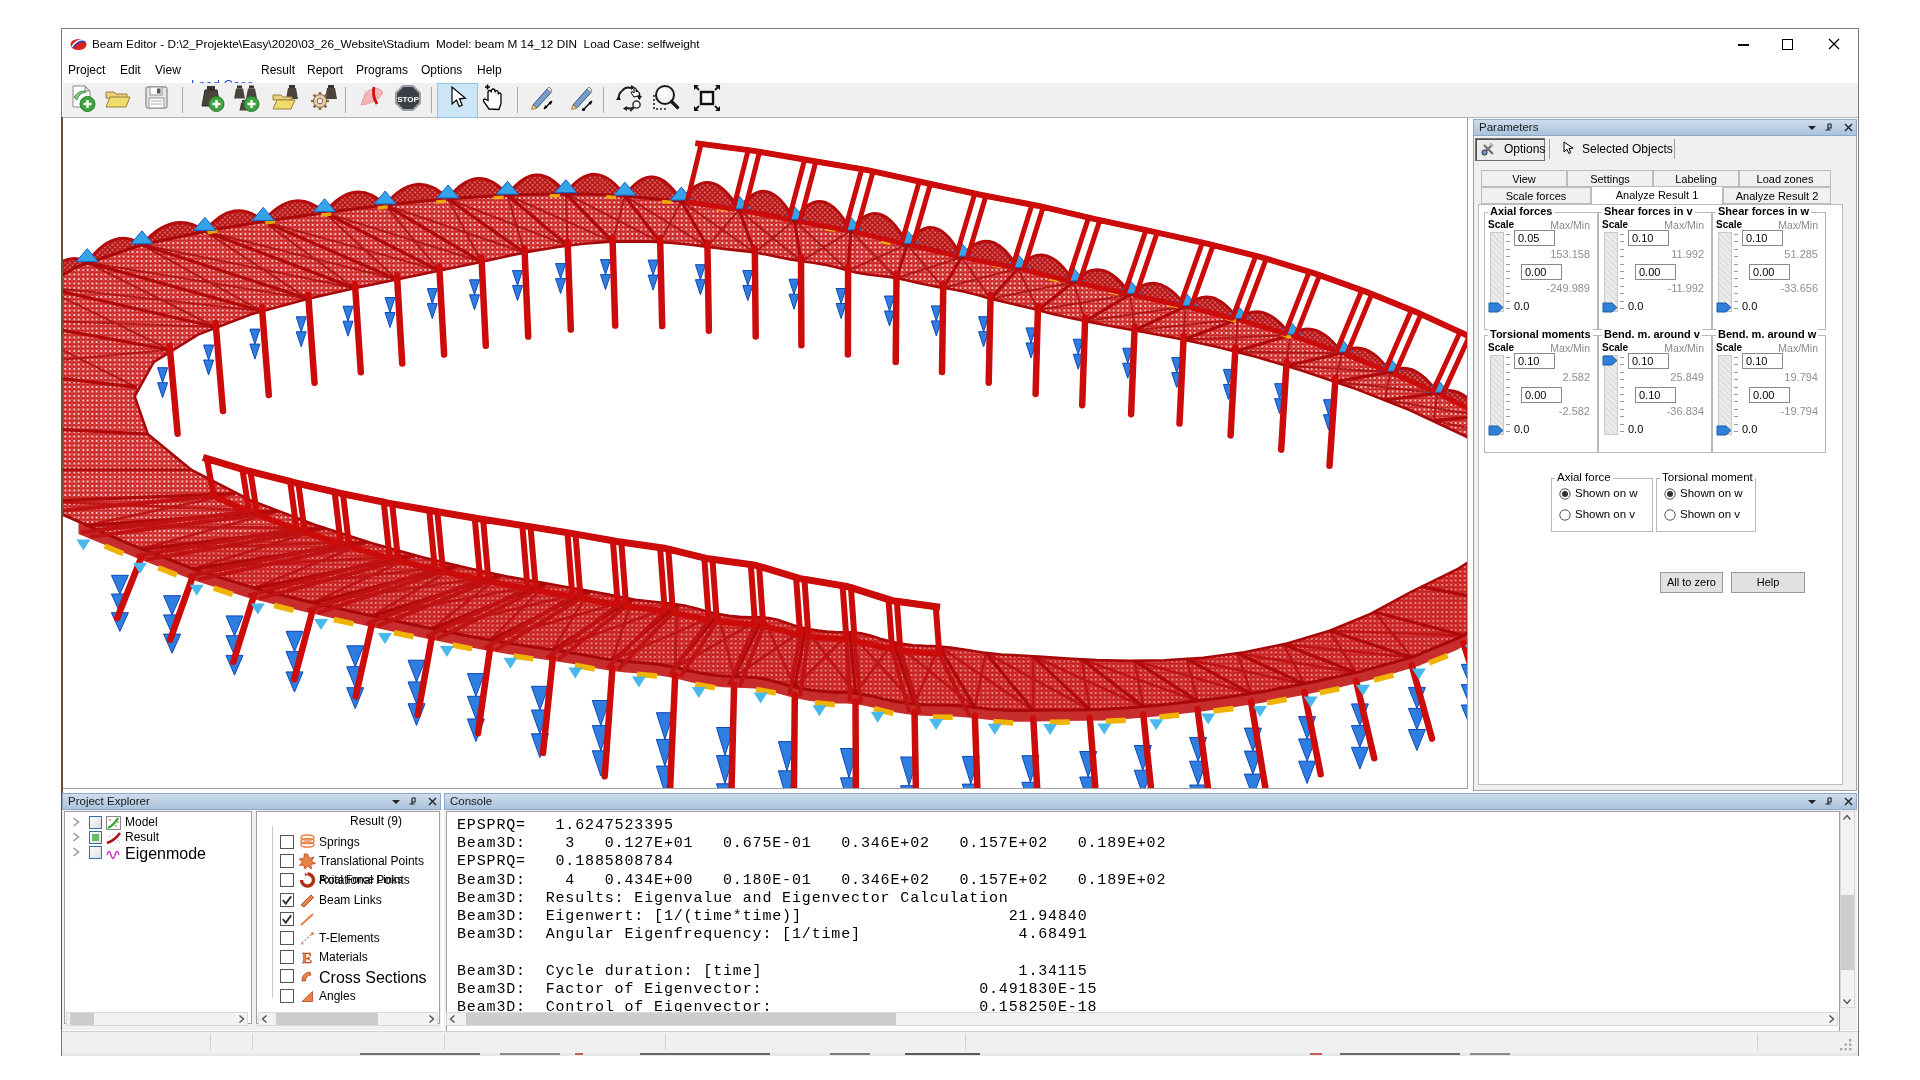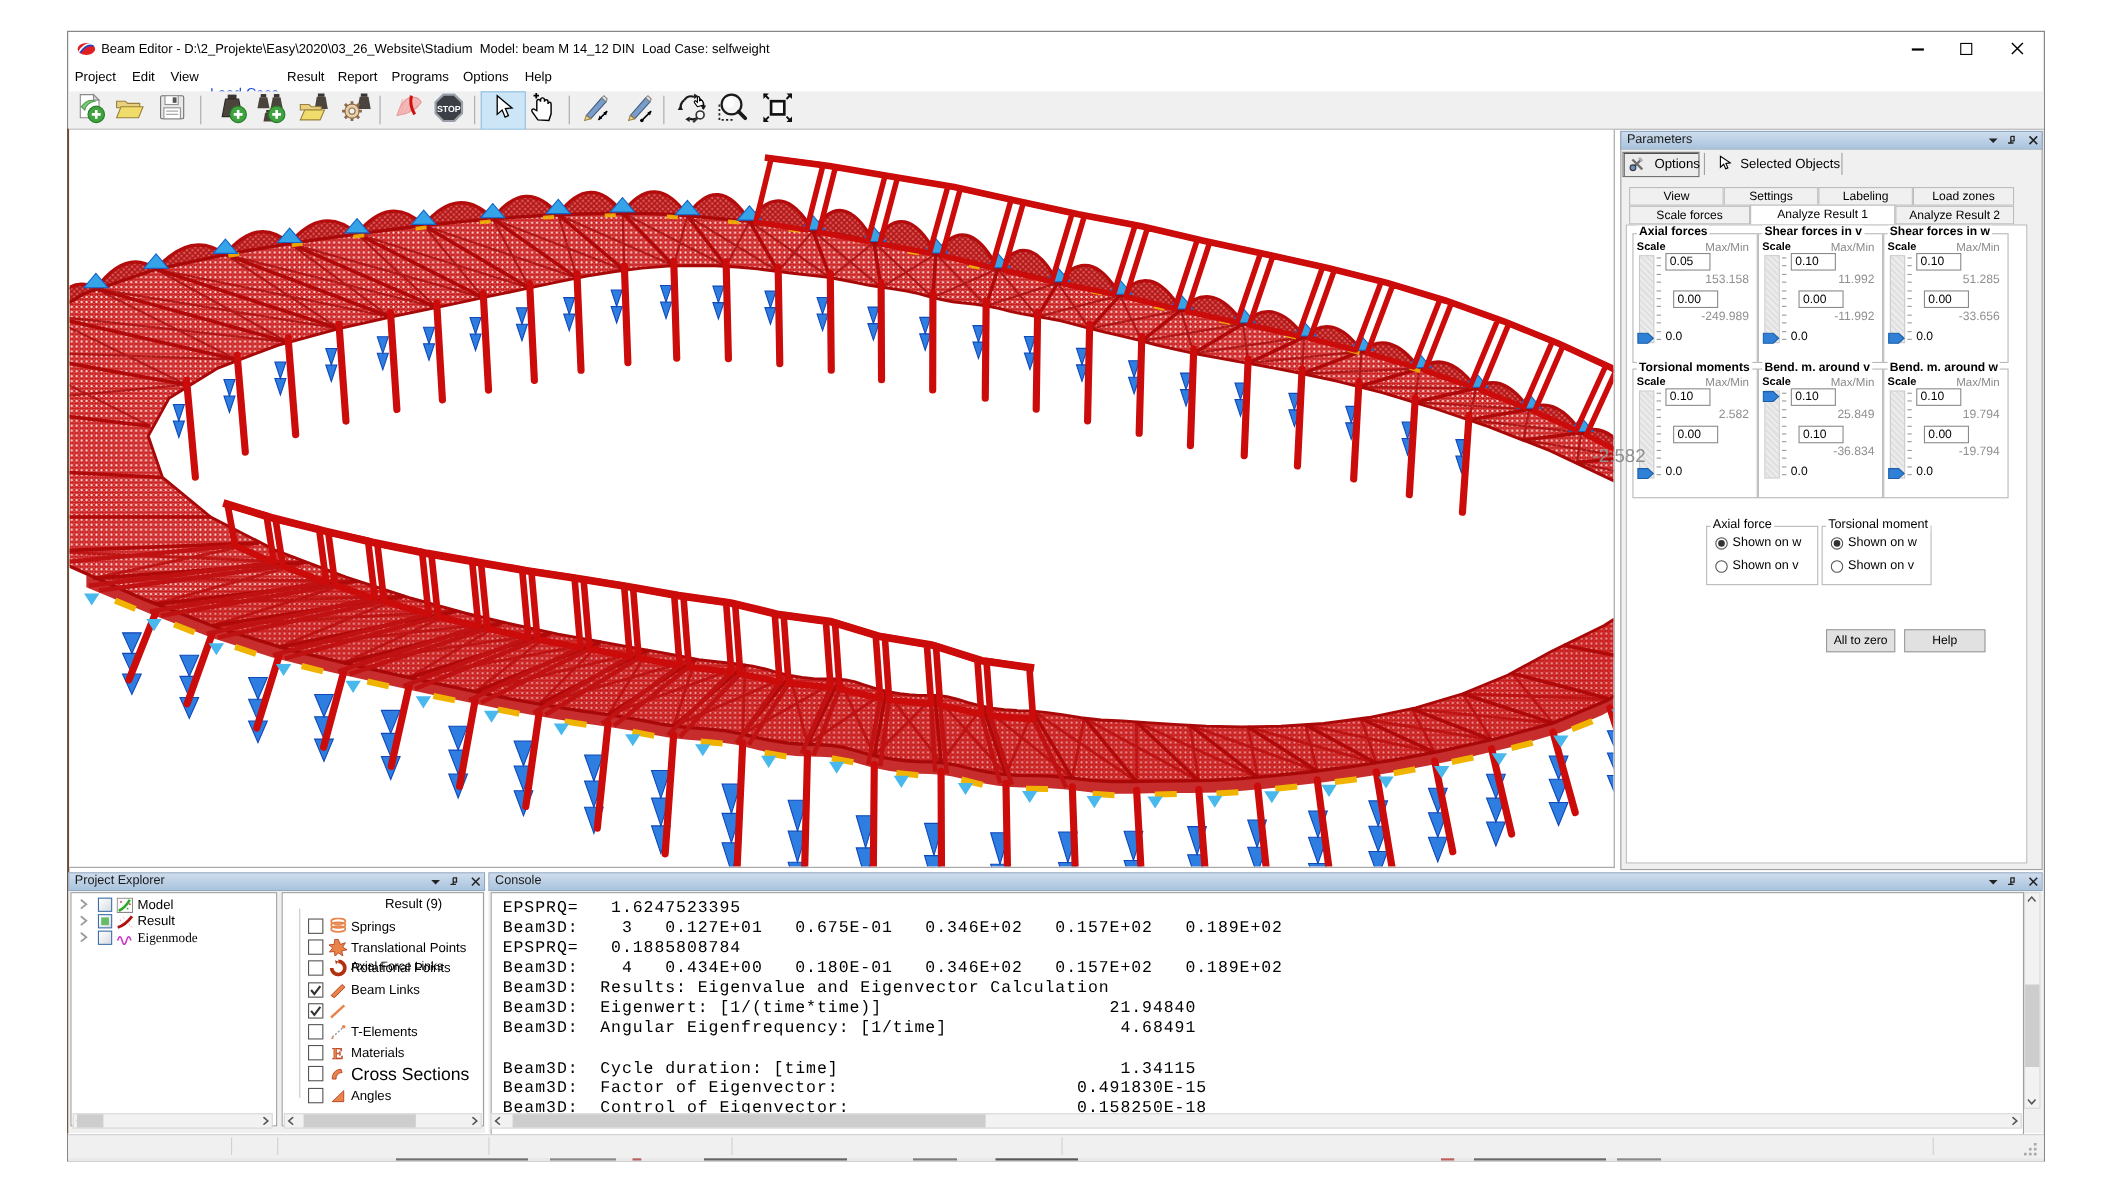--- a/index.html
+++ b/index.html
@@ -303,21 +303,21 @@
     <div style="position:absolute;left:1506px;top:409px;width:4px;height:1px;background:#999"></div>
     <div style="position:absolute;left:1506px;top:416px;width:4px;height:1px;background:#999"></div>
     <div style="position:absolute;left:1506px;top:424px;width:4px;height:1px;background:#999"></div>
     <div style="position:absolute;left:1506px;top:431px;width:4px;height:1px;background:#999"></div>
     <svg style="position:absolute;left:1488px;top:425px" width="16" height="11" viewBox="0 0 16 11">
       <path d="M1,1 h9 l5,4.5 -5,4.5 h-9 z" fill="#2f80d6" stroke="#1b5faa"></path>
     </svg>
     <div style="position:absolute;left:1514px;top:353px;width:36px;height:14px;background:#fff;border:1px solid #8a8a8a;font-family:Liberation Sans,sans-serif;font-size:11px;padding-left:3px;line-height:14px">0.10</div>
     <div style="position:absolute;left:1590px;top:371px;transform:translateX(-100%);font-family:Liberation Sans,sans-serif;font-size:11px;color:#8f8f8f;white-space:nowrap">2.582</div>
     <div style="position:absolute;left:1521px;top:387px;width:36px;height:14px;background:#fff;border:1px solid #8a8a8a;font-family:Liberation Sans,sans-serif;font-size:11px;padding-left:3px;line-height:14px">0.00</div>
-    <div style="position:absolute;left:1496px;top:405px;transform:translateX(-100%);font-family:Liberation Sans,sans-serif;font-size:17px;color:#8f8f8f;white-space:nowrap">-2.582</div>
+    <div style="position:absolute;left:1590px;top:405px;transform:translateX(-100%);font-family:Liberation Sans,sans-serif;font-size:11px;color:#8f8f8f;white-space:nowrap">-2.582</div>
     <div style="position:absolute;left:1514px;top:423px;font-family:Liberation Sans,sans-serif;font-size:11px">0.0</div>
     <div style="position:absolute;left:1598px;top:335px;width:112px;height:116px;border:1px solid #b8b8b8"></div>
     <div style="position:absolute;left:1602px;top:328px;background:#fff;padding:0 2px;font-family:Liberation Sans,sans-serif;font-size:11px;font-weight:bold;white-space:nowrap">Bend. m. around v</div>
     <div style="position:absolute;left:1602px;top:342px;font-family:Liberation Sans,sans-serif;font-size:10px;font-weight:bold">Scale</div>
     <div style="position:absolute;left:1704px;top:342px;transform:translateX(-100%);font-family:Liberation Sans,sans-serif;font-size:10.5px;color:#8a8a8a;white-space:nowrap">Max/Min</div>
     <div style="position:absolute;left:1604px;top:355px;width:12px;height:78px;background:repeating-linear-gradient(45deg,#ececec 0 2px,#e0e0e0 2px 4px);border:1px solid #c8c8c8"></div>
     <div style="position:absolute;left:1620px;top:357px;width:4px;height:1px;background:#999"></div>
     <div style="position:absolute;left:1620px;top:364px;width:4px;height:1px;background:#999"></div>
     <div style="position:absolute;left:1620px;top:372px;width:4px;height:1px;background:#999"></div>
     <div style="position:absolute;left:1620px;top:379px;width:4px;height:1px;background:#999"></div>
@@ -416,21 +416,21 @@
       <path d="M3,5 l1,1 M11,9 l1,1 M6,3 l1,1 M13,11 l1,1" stroke="#d88" stroke-width="0.8"></path>
     </svg>
     <div style="position:absolute;left:125px;top:830px;font-family:Liberation Sans,sans-serif;font-size:12px;white-space:nowrap">Result</div>
     <svg style="position:absolute;left:72px;top:847px" width="8" height="10" viewBox="0 0 8 10">
       <path d="M1.5,1 L6.5,5 L1.5,9" stroke="#9a9a9a" stroke-width="1.6" fill="none"></path>
     </svg>
     <div style="position:absolute;left:89px;top:846px;width:13px;height:13px;background:linear-gradient(135deg,#fff,#d8dce2);border:1.5px solid #3a6ea5;box-sizing:border-box"></div>
     <svg style="position:absolute;left:106px;top:846px" width="17" height="14" viewBox="0 0 17 14">
       <path d="M1,9 q2,-7 4,0 q2,7 4,0 q2,-7 4,0" stroke="#cc33cc" stroke-width="1.4" fill="none"></path>
     </svg>
-    <div style="position:absolute;left:125px;top:845px;font-family:Liberation Serif, serif;font-size:12px;white-space:nowrap">Eigenmode</div>
+    <div style="position:absolute;left:125px;top:845px;font-family:Liberation Sans, sans-serif;font-size:16px;white-space:nowrap">Eigenmode</div>
     <div style="position:absolute;left:66px;top:1012px;width:182px;height:14px;background:#f2f2f2;border:1px solid #d8d8d8;box-sizing:border-box"></div>
     <svg style="position:absolute;left:69px;top:1015px" width="8" height="8" viewBox="0 0 8 8">
       <path d="M5.5,0.5 L1.5,4 L5.5,7.5" stroke="#555" stroke-width="1.4" fill="none"></path>
     </svg>
     <svg style="position:absolute;left:237px;top:1015px" width="8" height="8" viewBox="0 0 8 8">
       <path d="M2.5,0.5 L6.5,4 L2.5,7.5" stroke="#555" stroke-width="1.4" fill="none"></path>
     </svg>
     <div style="position:absolute;left:70px;top:1013px;width:24px;height:12px;background:#cdcdcd"></div>
     <div style="position:absolute;left:256px;top:811px;width:184px;height:213px;background:#fff;border:1px solid #a0a0a0;box-sizing:border-box"></div>
     <div style="position:absolute;left:350px;top:814px;font-family:Liberation Sans,sans-serif;font-size:12px">Result (9)</div>

